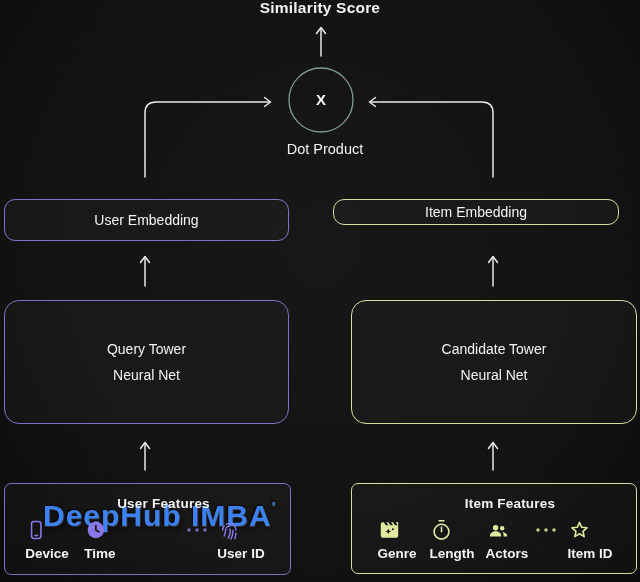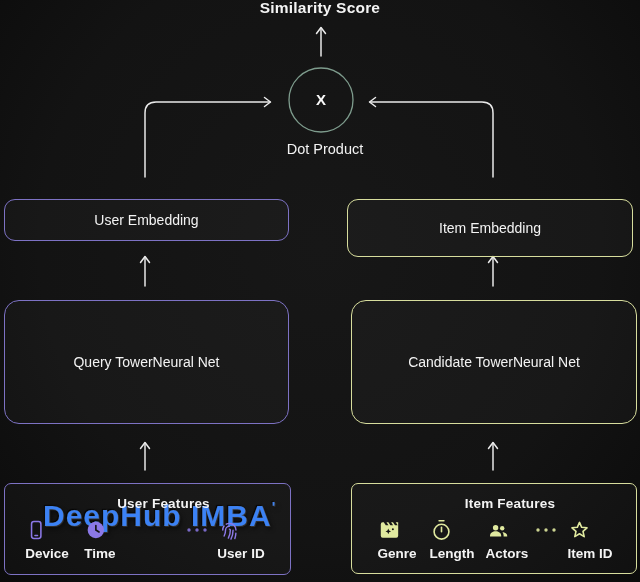--- a/index.html
+++ b/index.html
@@ -26,25 +26,25 @@
   }
 
   .box {
     position: absolute;
     background: rgba(255,255,255,0.024);
     display: flex; align-items: center; justify-content: center;
   }
   .box.user { border: 1.3px solid #7d72c4; }
   .box.item { border: 1.3px solid #d7dd9d; }
   .embed { border-radius: 11px; font-size: 14px; font-weight: 500; }
-  .tower { border-radius: 15px; flex-direction: row; font-size: 14px; font-weight: 500; line-height: 26px; }
+  .tower { border-radius: 15px; flex-direction: column; font-size: 14px; font-weight: 500; line-height: 26px; }
   .feat  { border-radius: 7px; padding-left: 32px; }
 
   .user-embed { left: 4px;   top: 199px; width: 285px; height: 42px; }
-  .item-embed { left: 347px; top: 199px; width: 286px; height: 58px; text-align: right; }
+  .item-embed { left: 333px; top: 199px; width: 286px; height: 26px; text-align: right; }
   .user-tower { left: 4px;   top: 300px; width: 285px; height: 124px; }
   .item-tower { left: 351px; top: 300px; width: 286px; height: 124px; }
   .user-feat  { left: 4px;   top: 483px; width: 287px; height: 92px; display: block; }
   .item-feat  { left: 351px; top: 483px; width: 286px; height: 91px; display: block; }
 
   .feat-title {
     position: relative; z-index: 2; text-align: center; margin-top: 12px;
     font-size: 13.5px; font-weight: 700; letter-spacing: 0.2px;
   }
   .feature {

